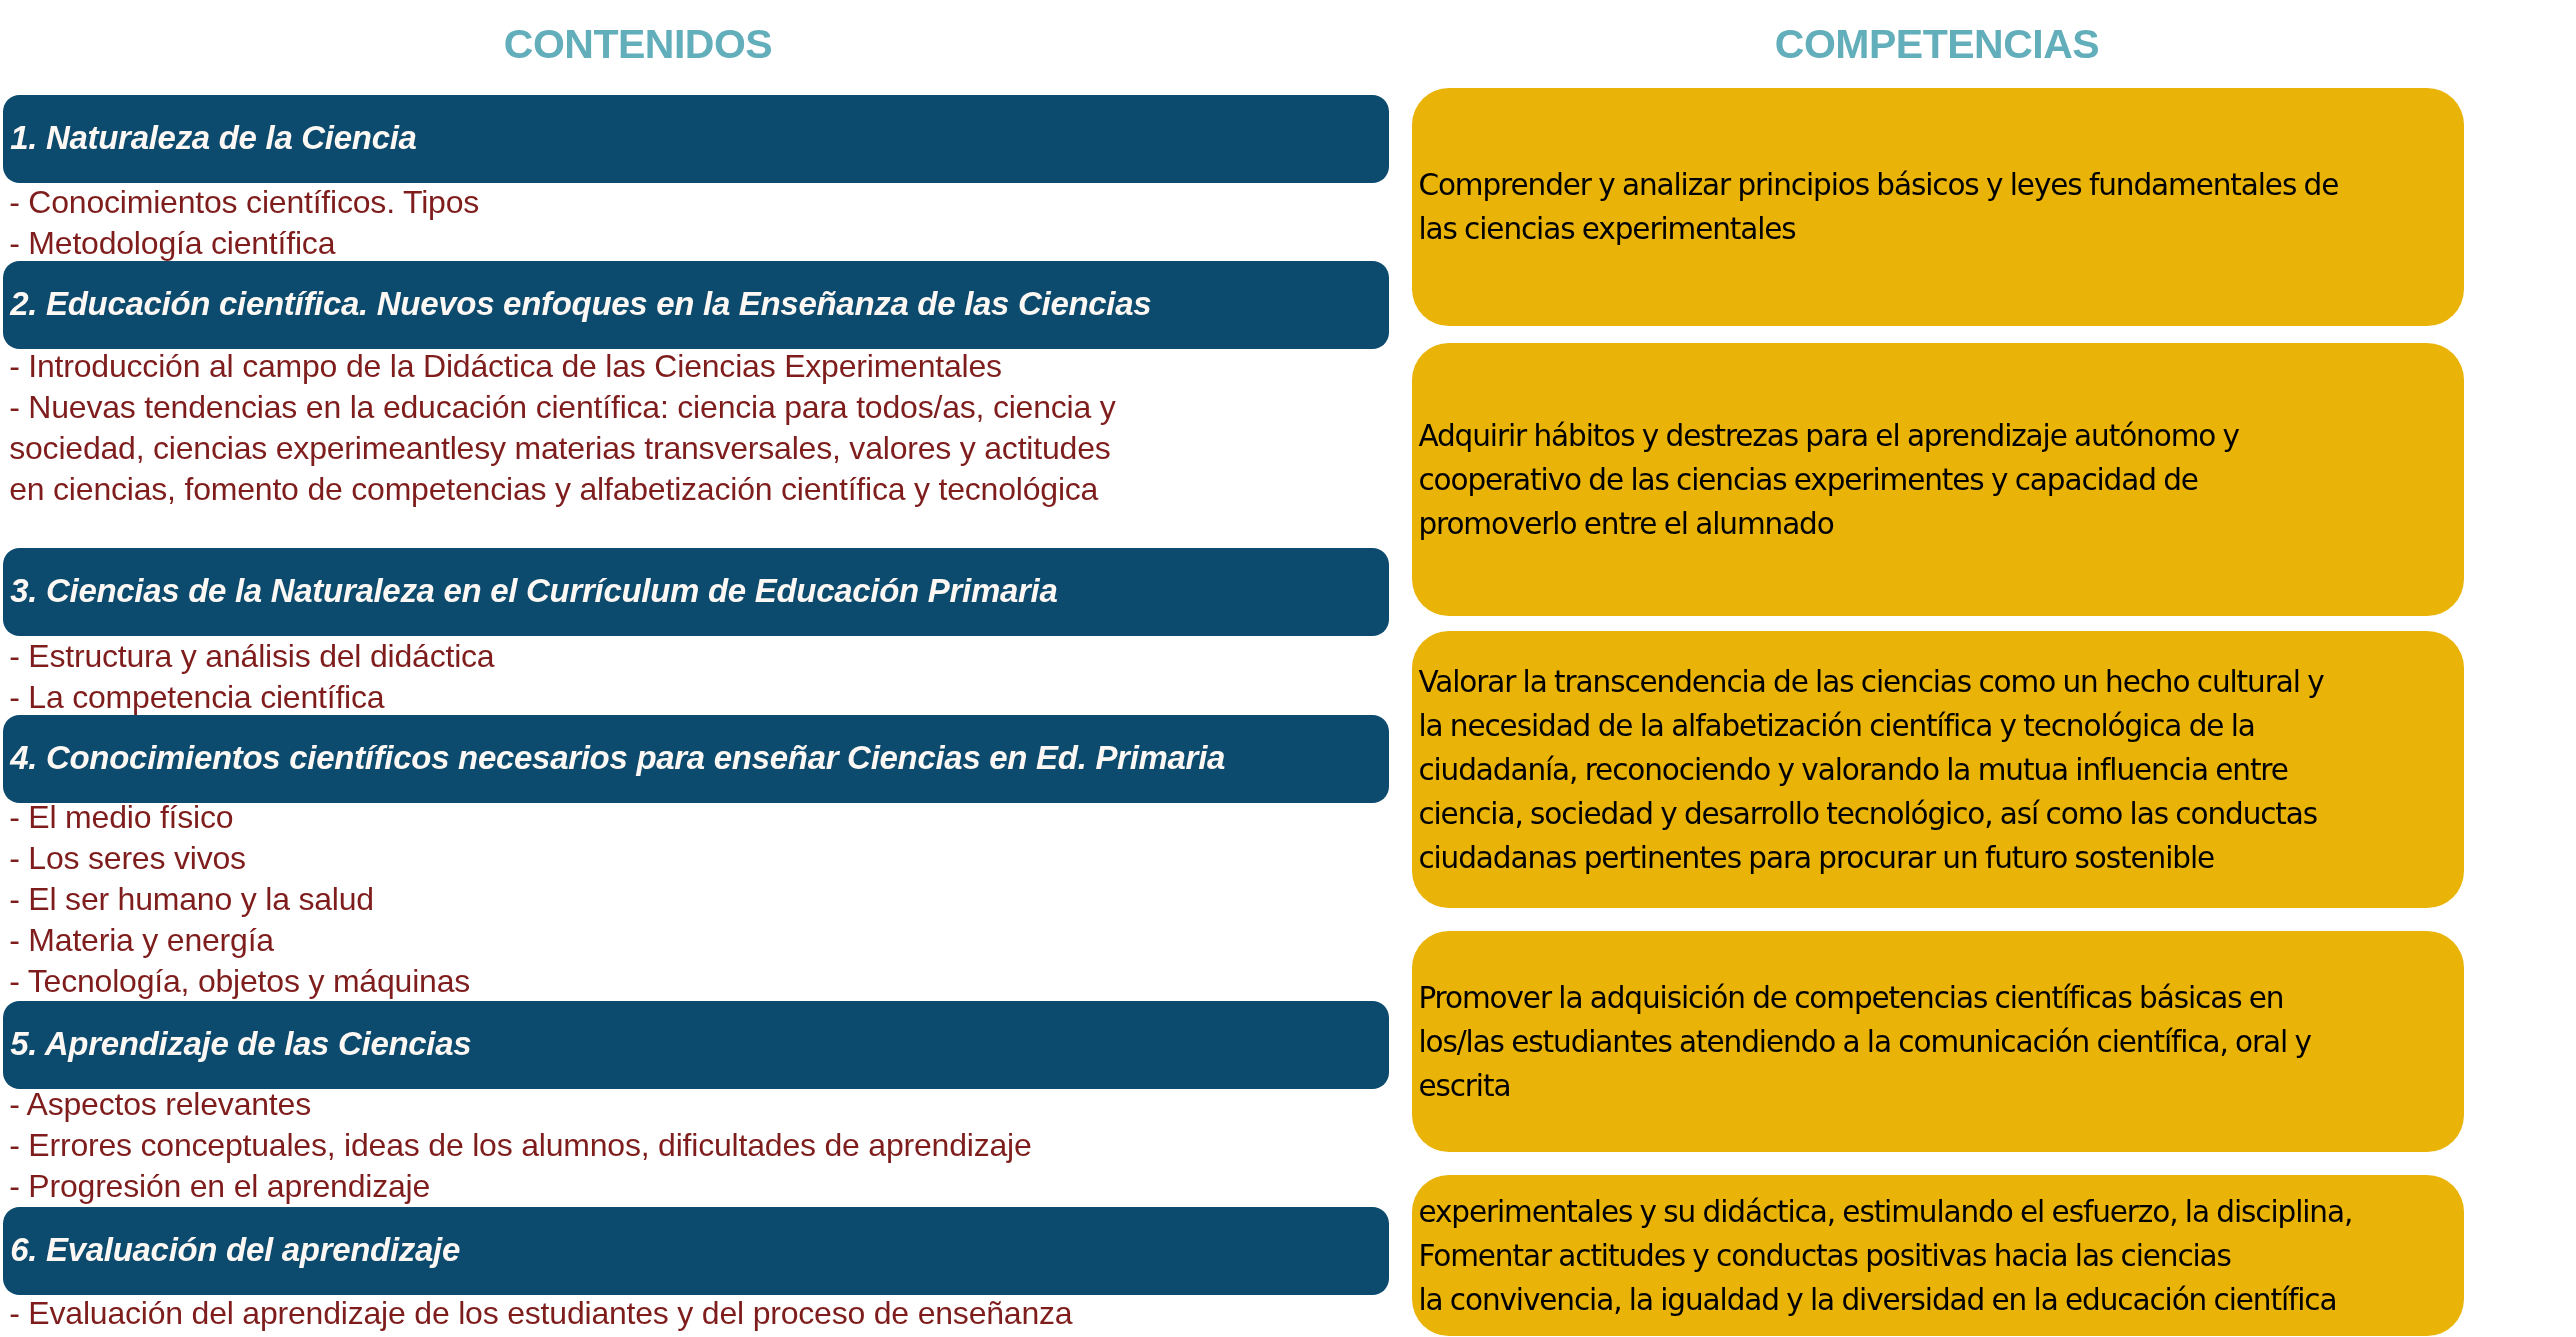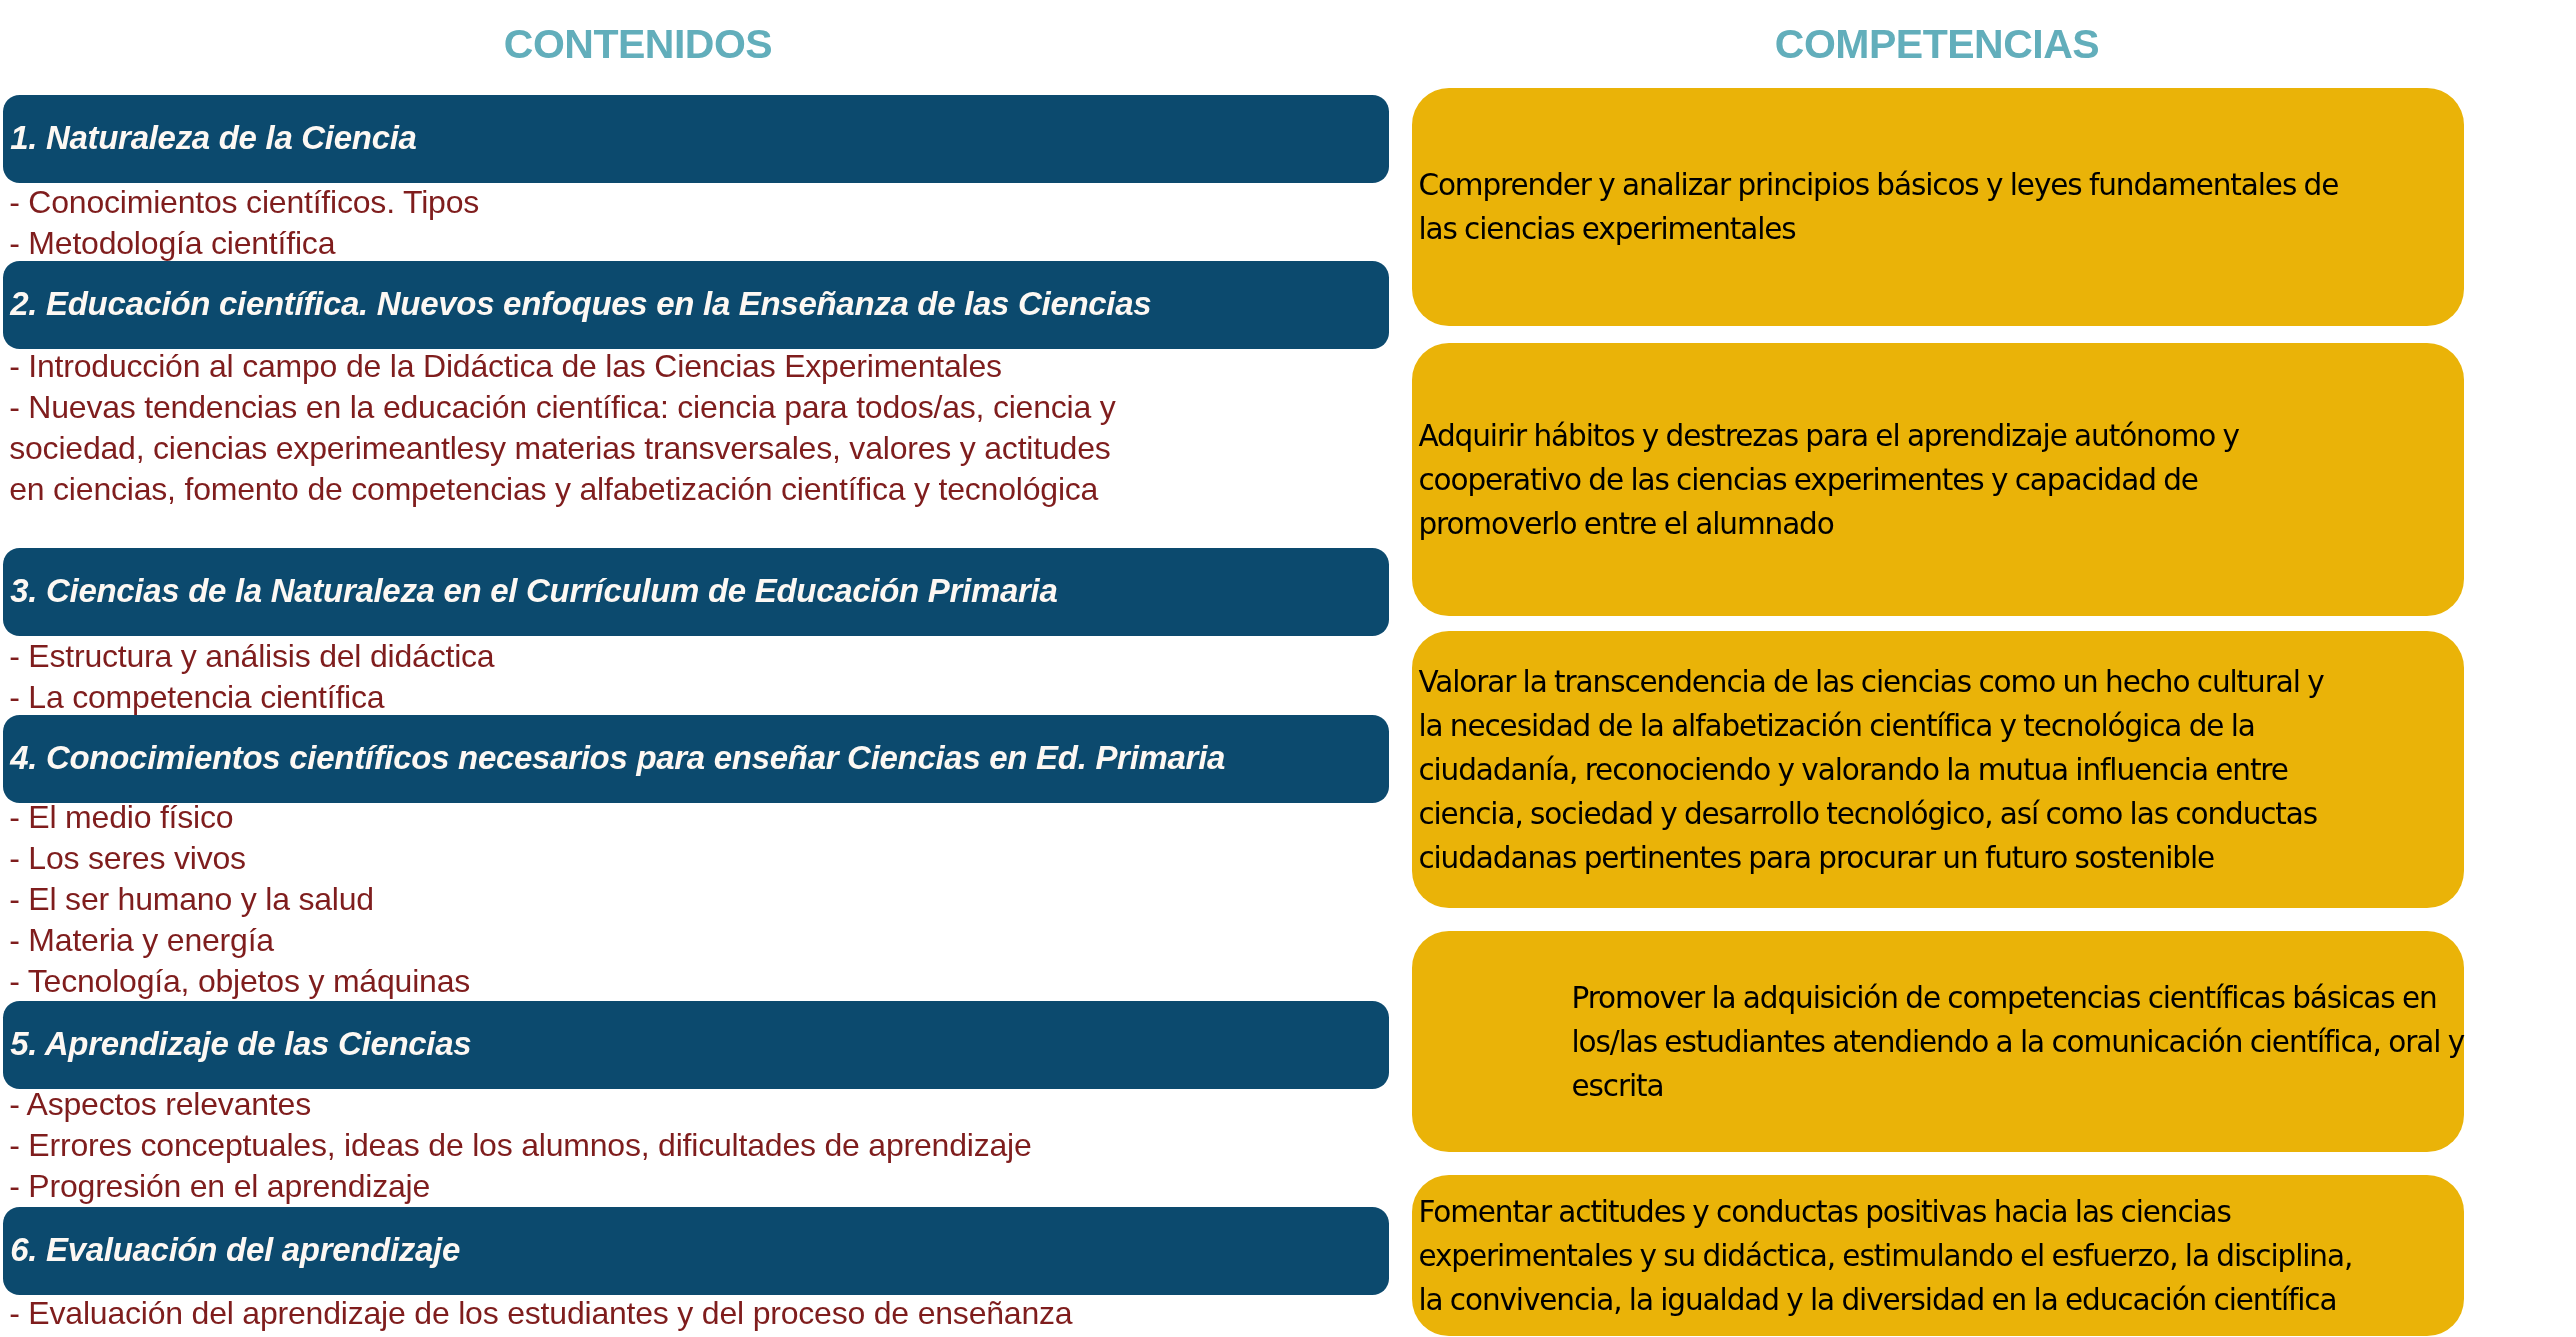--- a/index.html
+++ b/index.html
@@ -169,30 +169,30 @@
   <div class="comp-box" style="top:631px; height:277px;">
     <div class="comp-text">
       <span>Valorar la transcendencia de las ciencias como un hecho cultural y</span>
       <span>la necesidad de la alfabetización científica y tecnológica de la</span>
       <span>ciudadanía, reconociendo y valorando la mutua influencia entre</span>
       <span>ciencia, sociedad y desarrollo tecnológico, así como las conductas</span>
       <span>ciudadanas pertinentes para procurar un futuro sostenible</span>
     </div>
   </div>
 
-  <div class="comp-box" style="top:931px; height:221px;justify-content:flex-end;">
+  <div class="comp-box" style="top:931px; height:221px;">
     <div class="comp-text">
       <span>Promover la adquisición de competencias científicas básicas en</span>
       <span>los/las estudiantes atendiendo a la comunicación científica, oral y</span>
       <span>escrita</span>
     </div>
   </div>
 
   <div class="comp-box" style="top:1175px; height:161px;">
     <div class="comp-text">
+      <span>experimentales y su didáctica, estimulando el esfuerzo, la disciplina,</span>
       <span>Fomentar actitudes y conductas positivas hacia las ciencias</span>
-      <span>experimentales y su didáctica, estimulando el esfuerzo, la disciplina,</span>
       <span>la convivencia, la igualdad y la diversidad en la educación científica</span>
     </div>
   </div>
 
 </section>
 
 
 </body></html>

